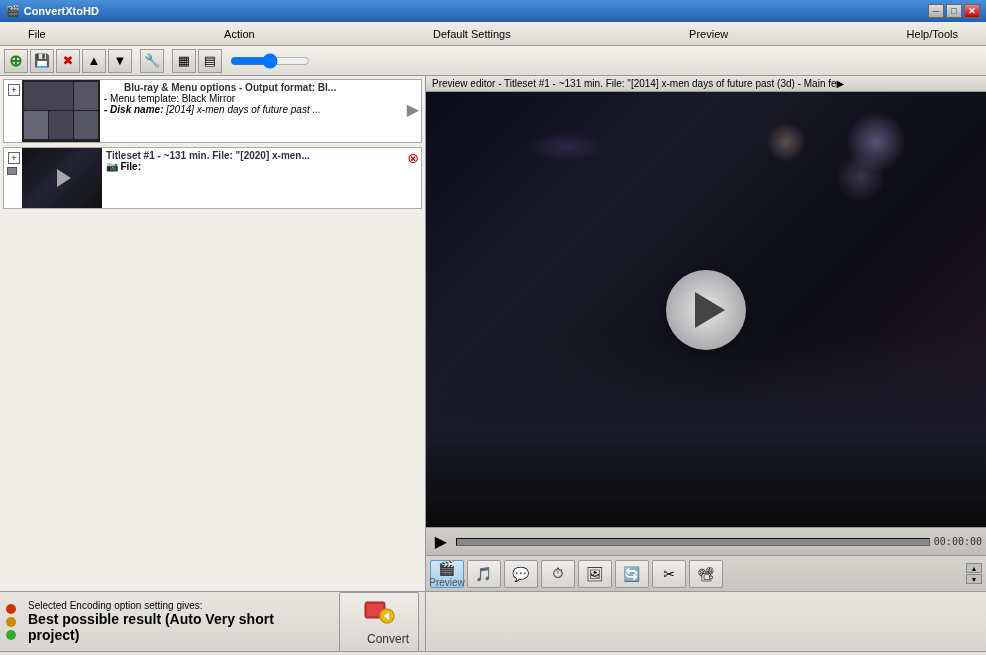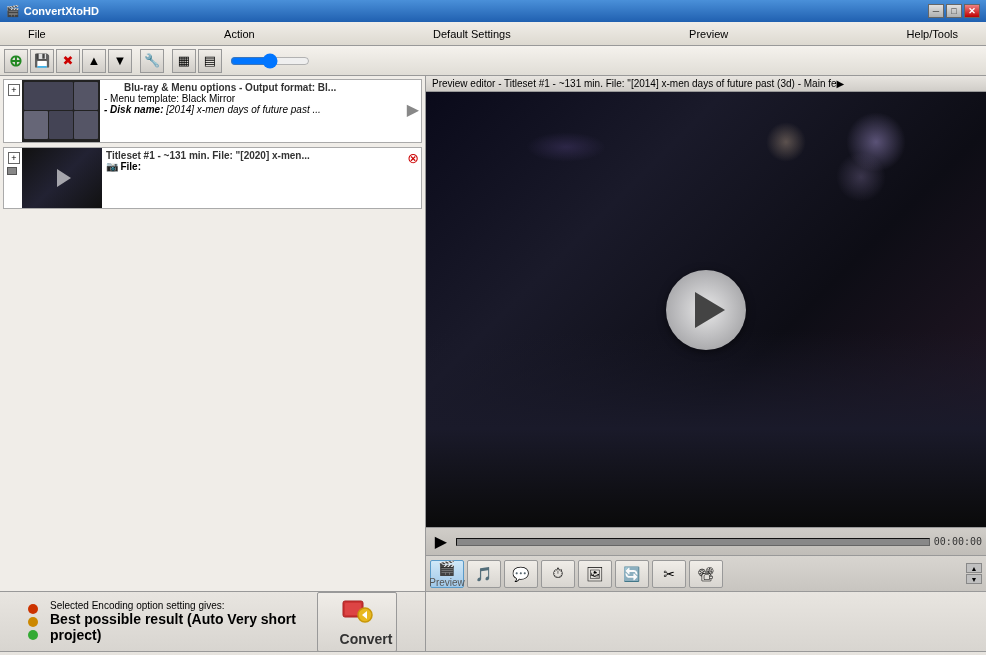--- a/index.html
+++ b/index.html
@@ -53,28 +53,28 @@
     #progress-fill { height: 100%; width: 0%; background: #4a90d9; }
     #time-display { font-size: 10px; color: #333; font-family: monospace; }
     
     
     #player-toolbar { background: linear-gradient(to bottom, #d8d5d0, #c8c5c0); height: 36px; display: flex; align-items: center; padding: 0 4px; gap: 3px; border-top: 1px solid #999; }
     .ptb-btn { width: 34px; height: 28px; background: linear-gradient(to bottom, #f0ede8, #d8d5d0); border: 1px solid #999; display: flex; align-items: center; justify-content: center; cursor: pointer; font-size: 14px; gap: 1px; border-radius: 2px; flex-direction: column; }
     .ptb-btn-label { font-size: 10px; color: #555; }
     .ptb-btn.active { background: linear-gradient(to bottom, #d0e8f8, #a0c8e8); border-color: #5a9ac8; }
     
     
-    #status-left { width: 426px; min-width: 426px; background: linear-gradient(to bottom, #e8e5e0, #d8d5d0); display: flex; align-items: center; padding: 2px 24px; gap: 6px; border-right: 1px solid #999; border-top: 1px solid #999; }
+    #status-left { width: 426px; min-width: 426px; background: linear-gradient(to bottom, #e8e5e0, #d8d5d0); display: flex; align-items: center; padding: 2px 2px; gap: 6px; border-right: 1px solid #999; border-top: 1px solid #999; }
     #status-right { flex: 1; background: linear-gradient(to bottom, #e8e5e0, #d8d5d0); border-top: 1px solid #999; }
     #status-area { display: flex; height: 60px; }
     
     
     #convert-btn { width: 80px; height: 60px; background: linear-gradient(to bottom, #f0ede8, #d8d5d0); border: 1px solid #999; display: flex; flex-direction: column; align-items: center; justify-content: center; cursor: pointer; margin: 4px; border-radius: 2px; flex-shrink: 0; }
     .convert-icon { font-size: 24px; }
-    .convert-label { font-size: 14px; font-weight: bold; color: #333; margin-left: 18px; }
+    .convert-label { font-size: 12px; font-weight: normal; color: #333; margin-left: 18px; }
     
     
     #status-text { flex: 1; display: flex; flex-direction: column; justify-content: center; padding: 4px 2px; }
     .status-line1 { font-size: 10px; }
     .status-line2 { font-size: 14px; font-weight: bold; }
     
     
     .traffic-lights { display: flex; flex-direction: column; gap: 3px; padding: 4px 4px; align-items: center; justify-content: center; }
     .tl { width: 10px; height: 10px; border-radius: 50%; }
     .tl-red { background: #cc3300; }

